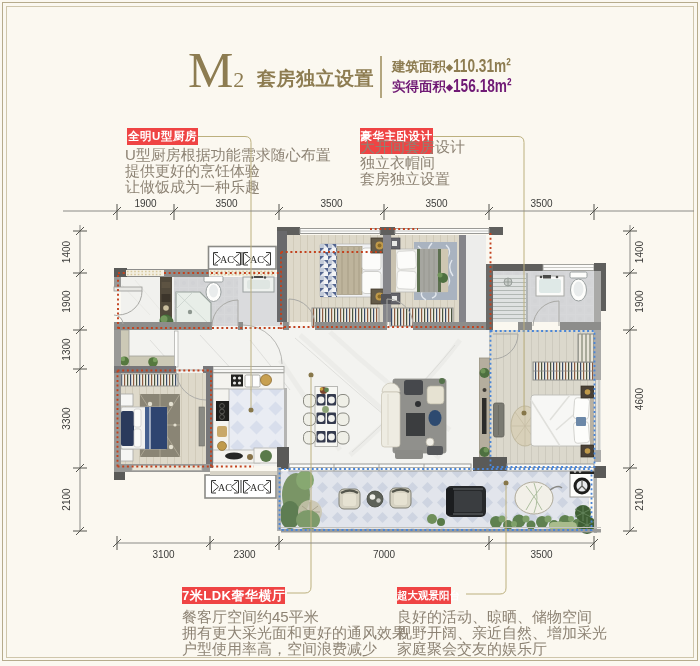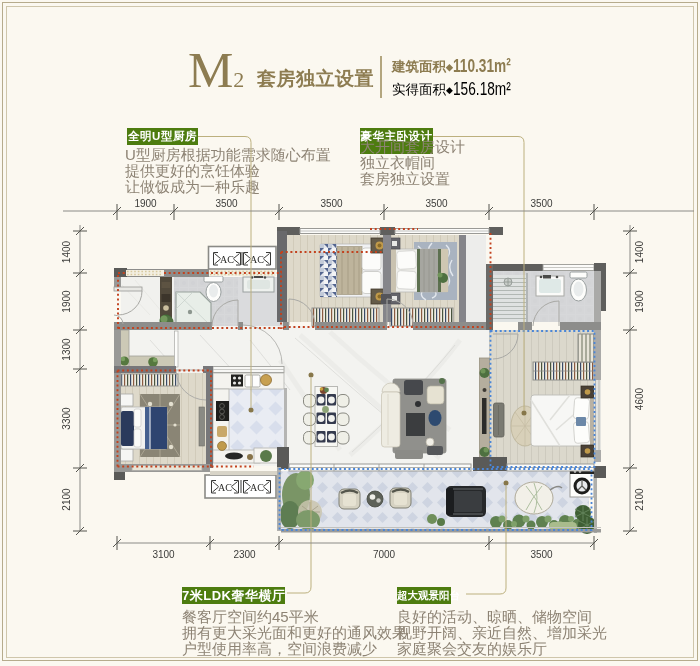--- a/index.html
+++ b/index.html
@@ -1,29 +1,29 @@
 <!DOCTYPE html>
 <html><head><meta charset="utf-8">
 <style>
 html,body{margin:0;padding:0}
 body{width:700px;height:666px;position:relative;background:#fbf8f0;font-family:"Liberation Sans",sans-serif;overflow:hidden}
 .ab{position:absolute}
-.lbl{position:absolute;background:#4d7c0f;color:#fff;font-weight:bold;text-align:center;letter-spacing:0.5px;white-space:nowrap}
+.lbl{position:absolute;background:#ef4444;color:#fff;font-weight:bold;text-align:center;letter-spacing:0.5px;white-space:nowrap}
 .ct{position:absolute;color:#8d8374;font-size:15px;line-height:16px;white-space:nowrap}
 </style></head>
 <body>
 
 <div class="ab" style="left:2px;top:2px;width:694px;height:657px;border:1.5px solid #b6ab8c"></div>
 <div class="ab" style="left:5.5px;top:5.5px;width:686px;height:650px;border:1px solid #cfc6ab"></div>
 
 <div class="ab" style="left:188px;top:51px;font-family:'Liberation Serif',serif;font-size:51px;line-height:38px;color:#8d7c51">M<span style="font-size:22px">2</span></div>
 <div class="ab" style="left:257px;top:65.5px;font-size:19px;font-weight:bold;color:#8d7c51;letter-spacing:0.5px">套房独立设置</div>
 <div class="ab" style="left:380px;top:56px;width:2px;height:42px;background:#b3a67f"></div>
 <div class="ab" style="left:392px;top:58px;color:#8d7c51;font-weight:bold;font-size:13.5px;line-height:15px;white-space:nowrap">建筑面积<span style="font-size:9px;vertical-align:1px">◆</span><span style="display:inline-block;font-size:19px;transform:scaleX(0.72);transform-origin:0 80%;vertical-align:-1px">110.31m²</span></div>
-<div class="ab" style="left:392px;top:78px;color:#000000;font-weight:normal;font-size:13.5px;line-height:22px;white-space:nowrap">实得面积<span style="font-size:9px;vertical-align:1px">◆</span><span style="display:inline-block;font-size:19px;transform:scaleX(0.72);transform-origin:0 80%;vertical-align:-1px">156.18m²</span></div>
+<div class="ab" style="left:392px;top:78px;color:#701a75;font-weight:bold;font-size:13.5px;line-height:15px;white-space:nowrap">实得面积<span style="font-size:9px;vertical-align:1px">◆</span><span style="display:inline-block;font-size:19px;transform:scaleX(0.72);transform-origin:0 80%;vertical-align:-1px">156.18m²</span></div>
 
 <div class="lbl" style="left:127px;top:128px;width:71px;height:17px;font-size:11.5px;line-height:17px">全明U型厨房</div>
 <div class="lbl" style="left:360px;top:128px;width:73px;height:26px;font-size:11.5px;line-height:17px">豪华主卧设计</div>
 <div class="lbl" style="left:182px;top:587px;width:103px;height:17px;font-size:13px;line-height:17px">7米LDK奢华横厅</div>
 <div class="lbl" style="left:397px;top:587px;width:54px;height:17px;font-size:10.5px;line-height:17px;letter-spacing:0">超大观景阳台</div>
 <div class="ct" style="left:125px;top:147px">U型厨房根据功能需求随心布置<br>提供更好的烹饪体验<br>让做饭成为一种乐趣</div>
 <div class="ct" style="left:360px;top:139px">大开间套房设计<br>独立衣帽间<br>套房独立设置</div>
 <div class="ct" style="left:182px;top:609px">餐客厅空间约45平米<br>拥有更大采光面和更好的通风效果<br>户型使用率高，空间浪费减少</div>
 <div class="ct" style="left:397px;top:609px">良好的活动、晾晒、储物空间<br>视野开阔、亲近自然、增加采光<br>家庭聚会交友的娱乐厅</div>
 

